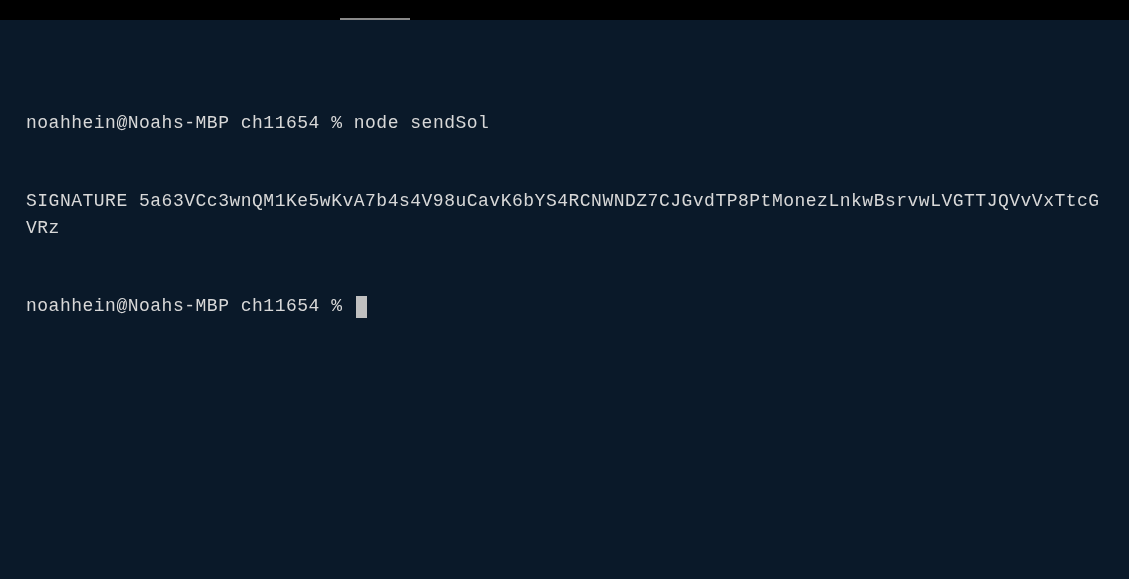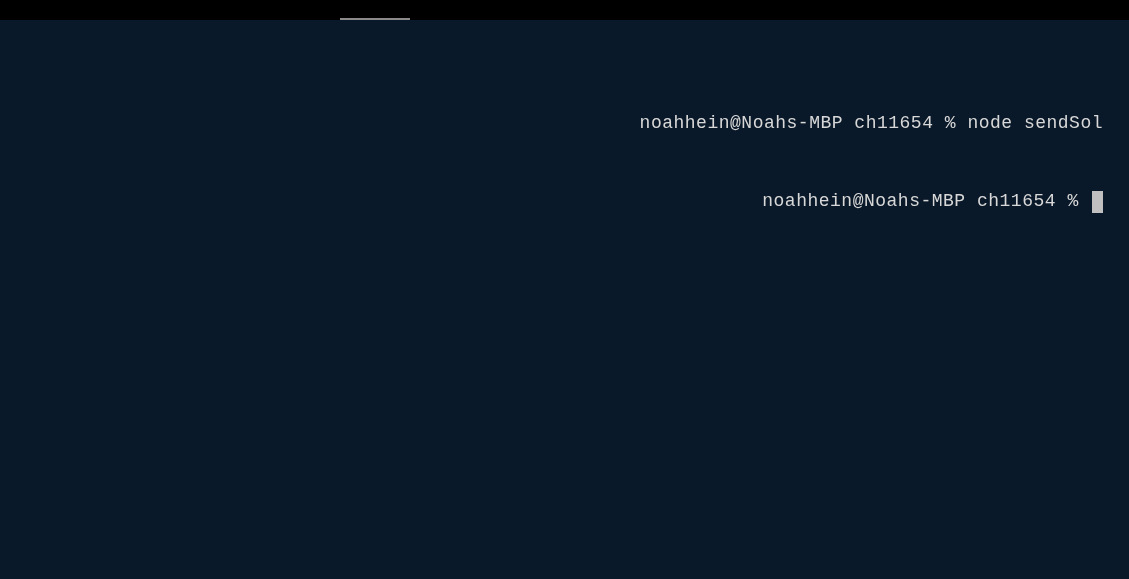--- a/index.html
+++ b/index.html
@@ -35,21 +35,20 @@
     }
     .terminal {
       padding: 38px 26px 0 26px;
       line-height: 1.45;
       white-space: pre-wrap;
       word-break: break-all;
       letter-spacing: 0.5px;
     }
     .line {
       display: block;
-      text-align: right;
     }
     .prompt {
       white-space: pre;
     }
     .command {
       white-space: pre;
     }
     .output {
       white-space: pre-wrap;
       word-break: break-all;
@@ -66,14 +65,15 @@
   </style>
 </head>
 <body>
 
 <div class="titlebar">
   <div class="titlebar-bottom-highlight"></div>
 </div>
 
 <div class="terminal">
   <div class="line"><span class="prompt">noahhein@Noahs-MBP ch11654 % </span><span class="command">node sendSol</span></div>
+  <div class="line output">SIGNATURE 5a63VCc3wnQM1Ke5wKvA7b4s4V98uCavK6bYS4RCNWNDZ7CJGvdTP8PtMonezLnkwBsrvwLVGTTJQVvVxTtcGVRz</div>
   <div class="line"><span class="prompt">noahhein@Noahs-MBP ch11654 % </span><span class="cursor"></span></div>
 </div>
 
 </body></html>

